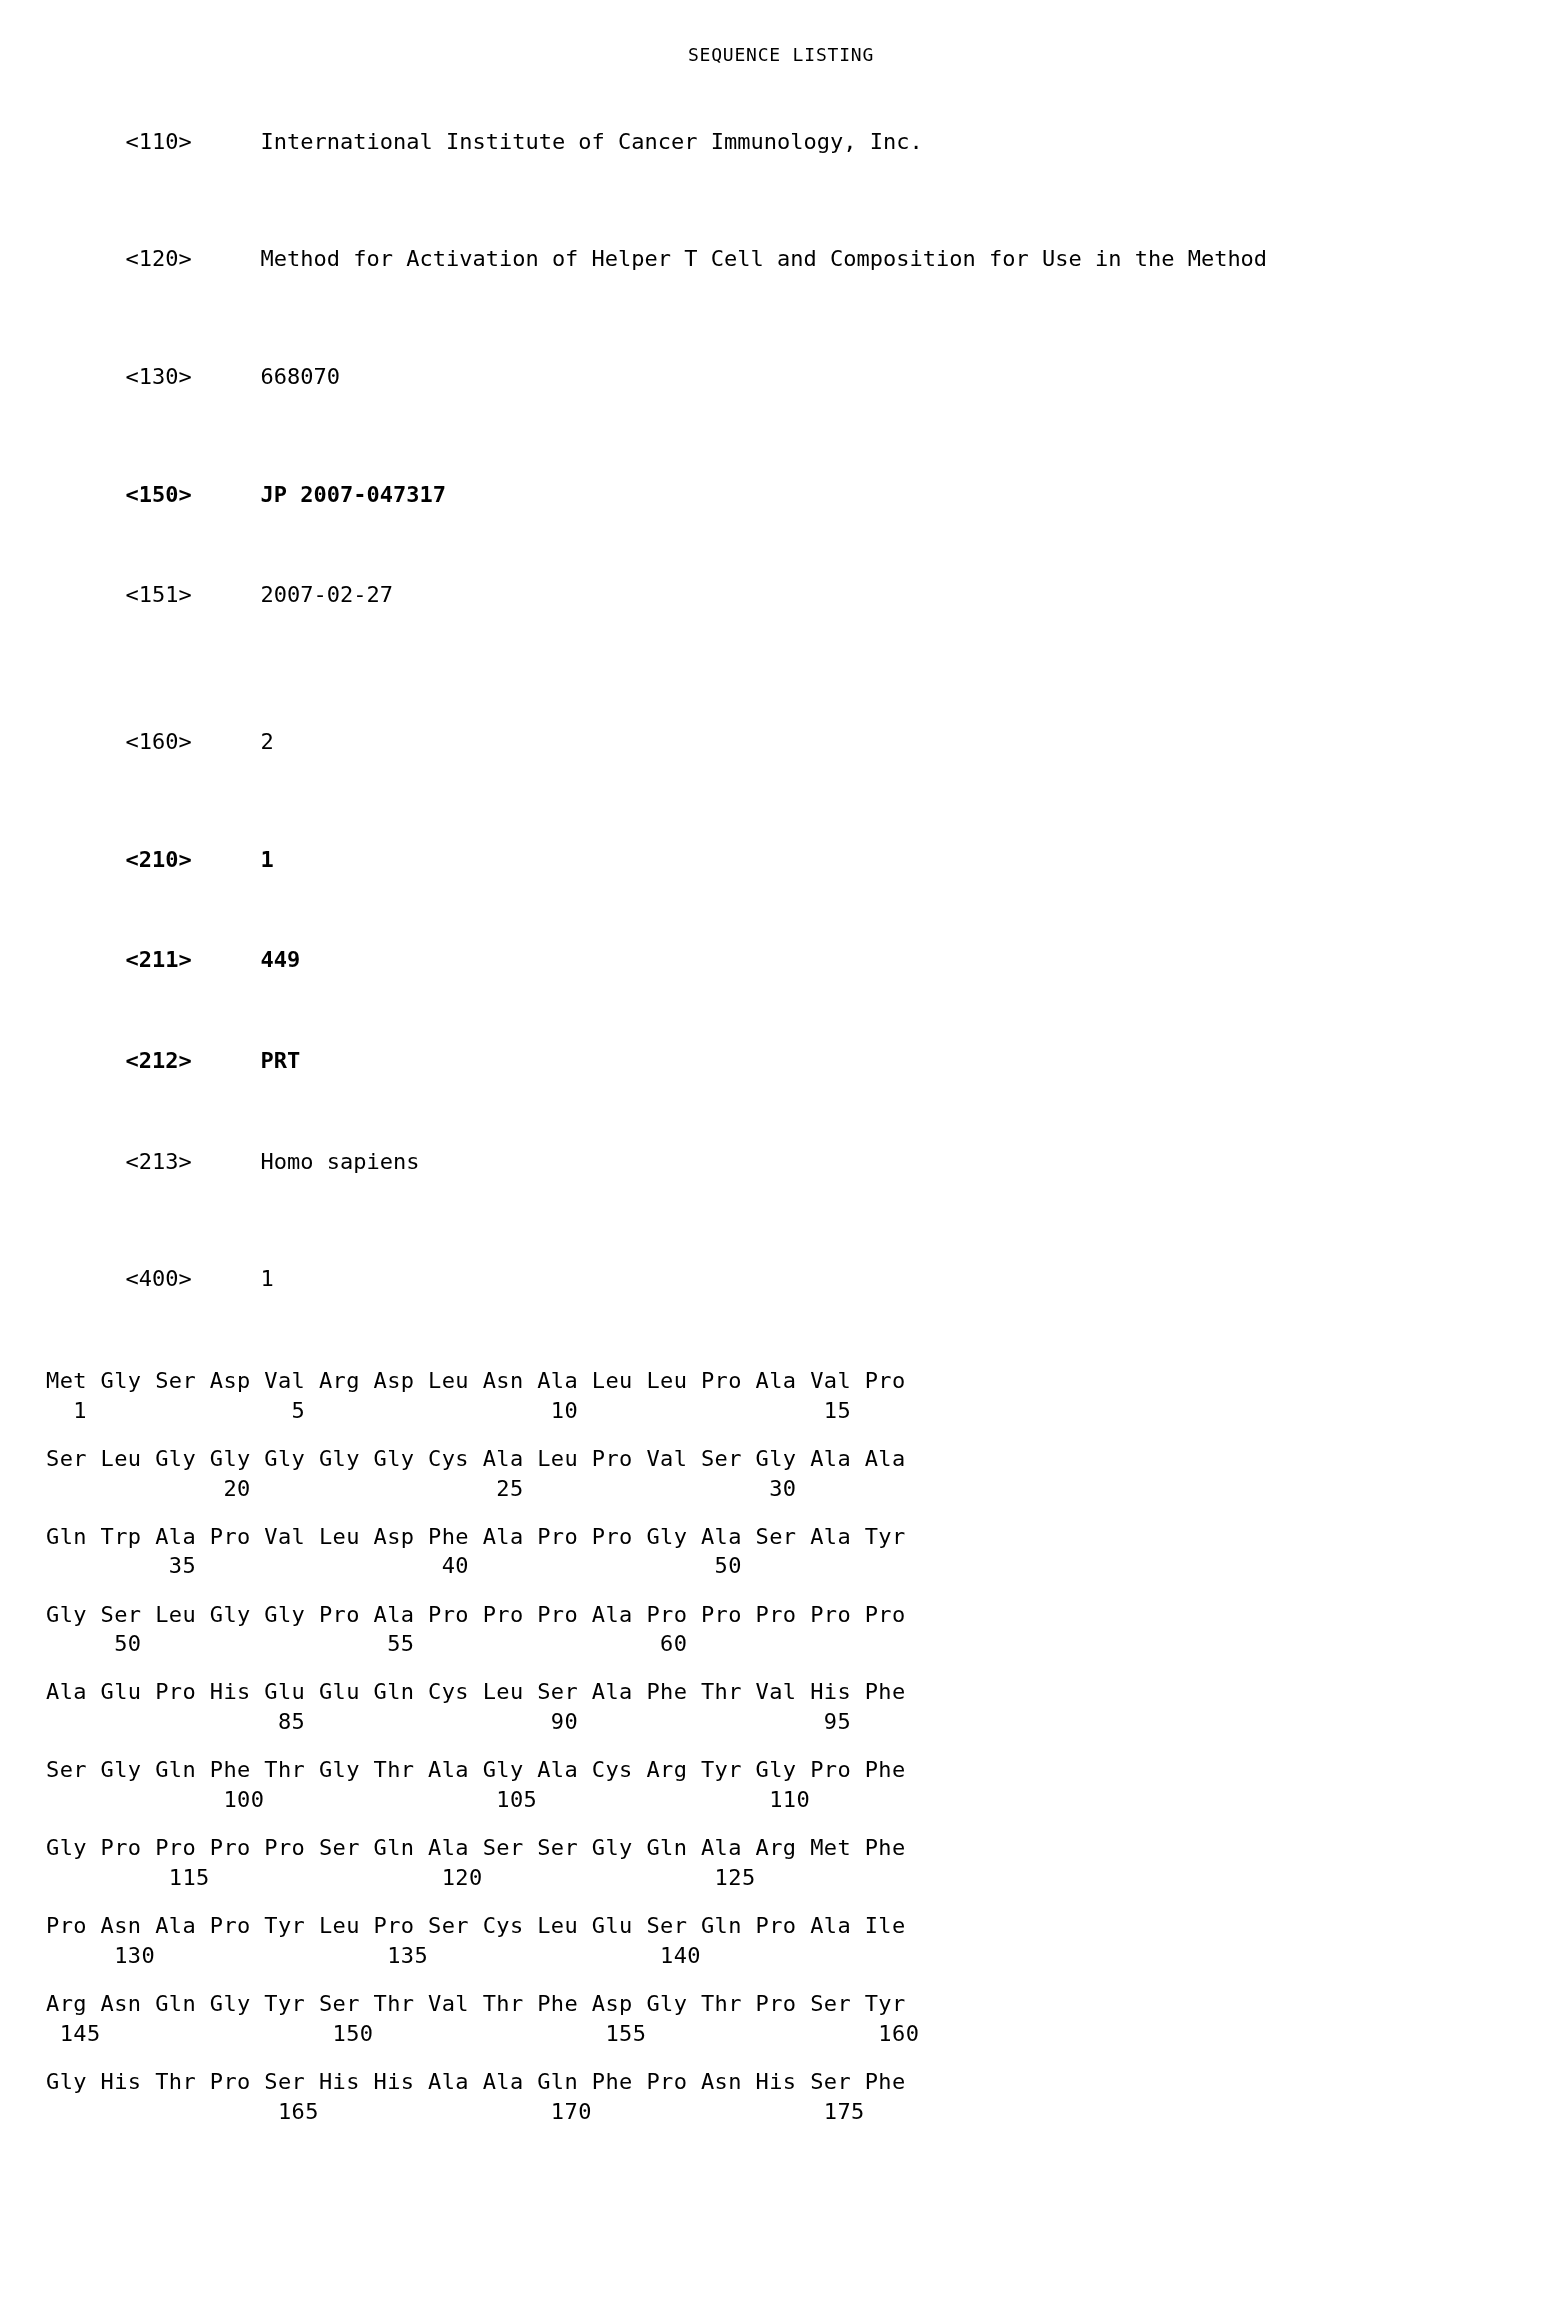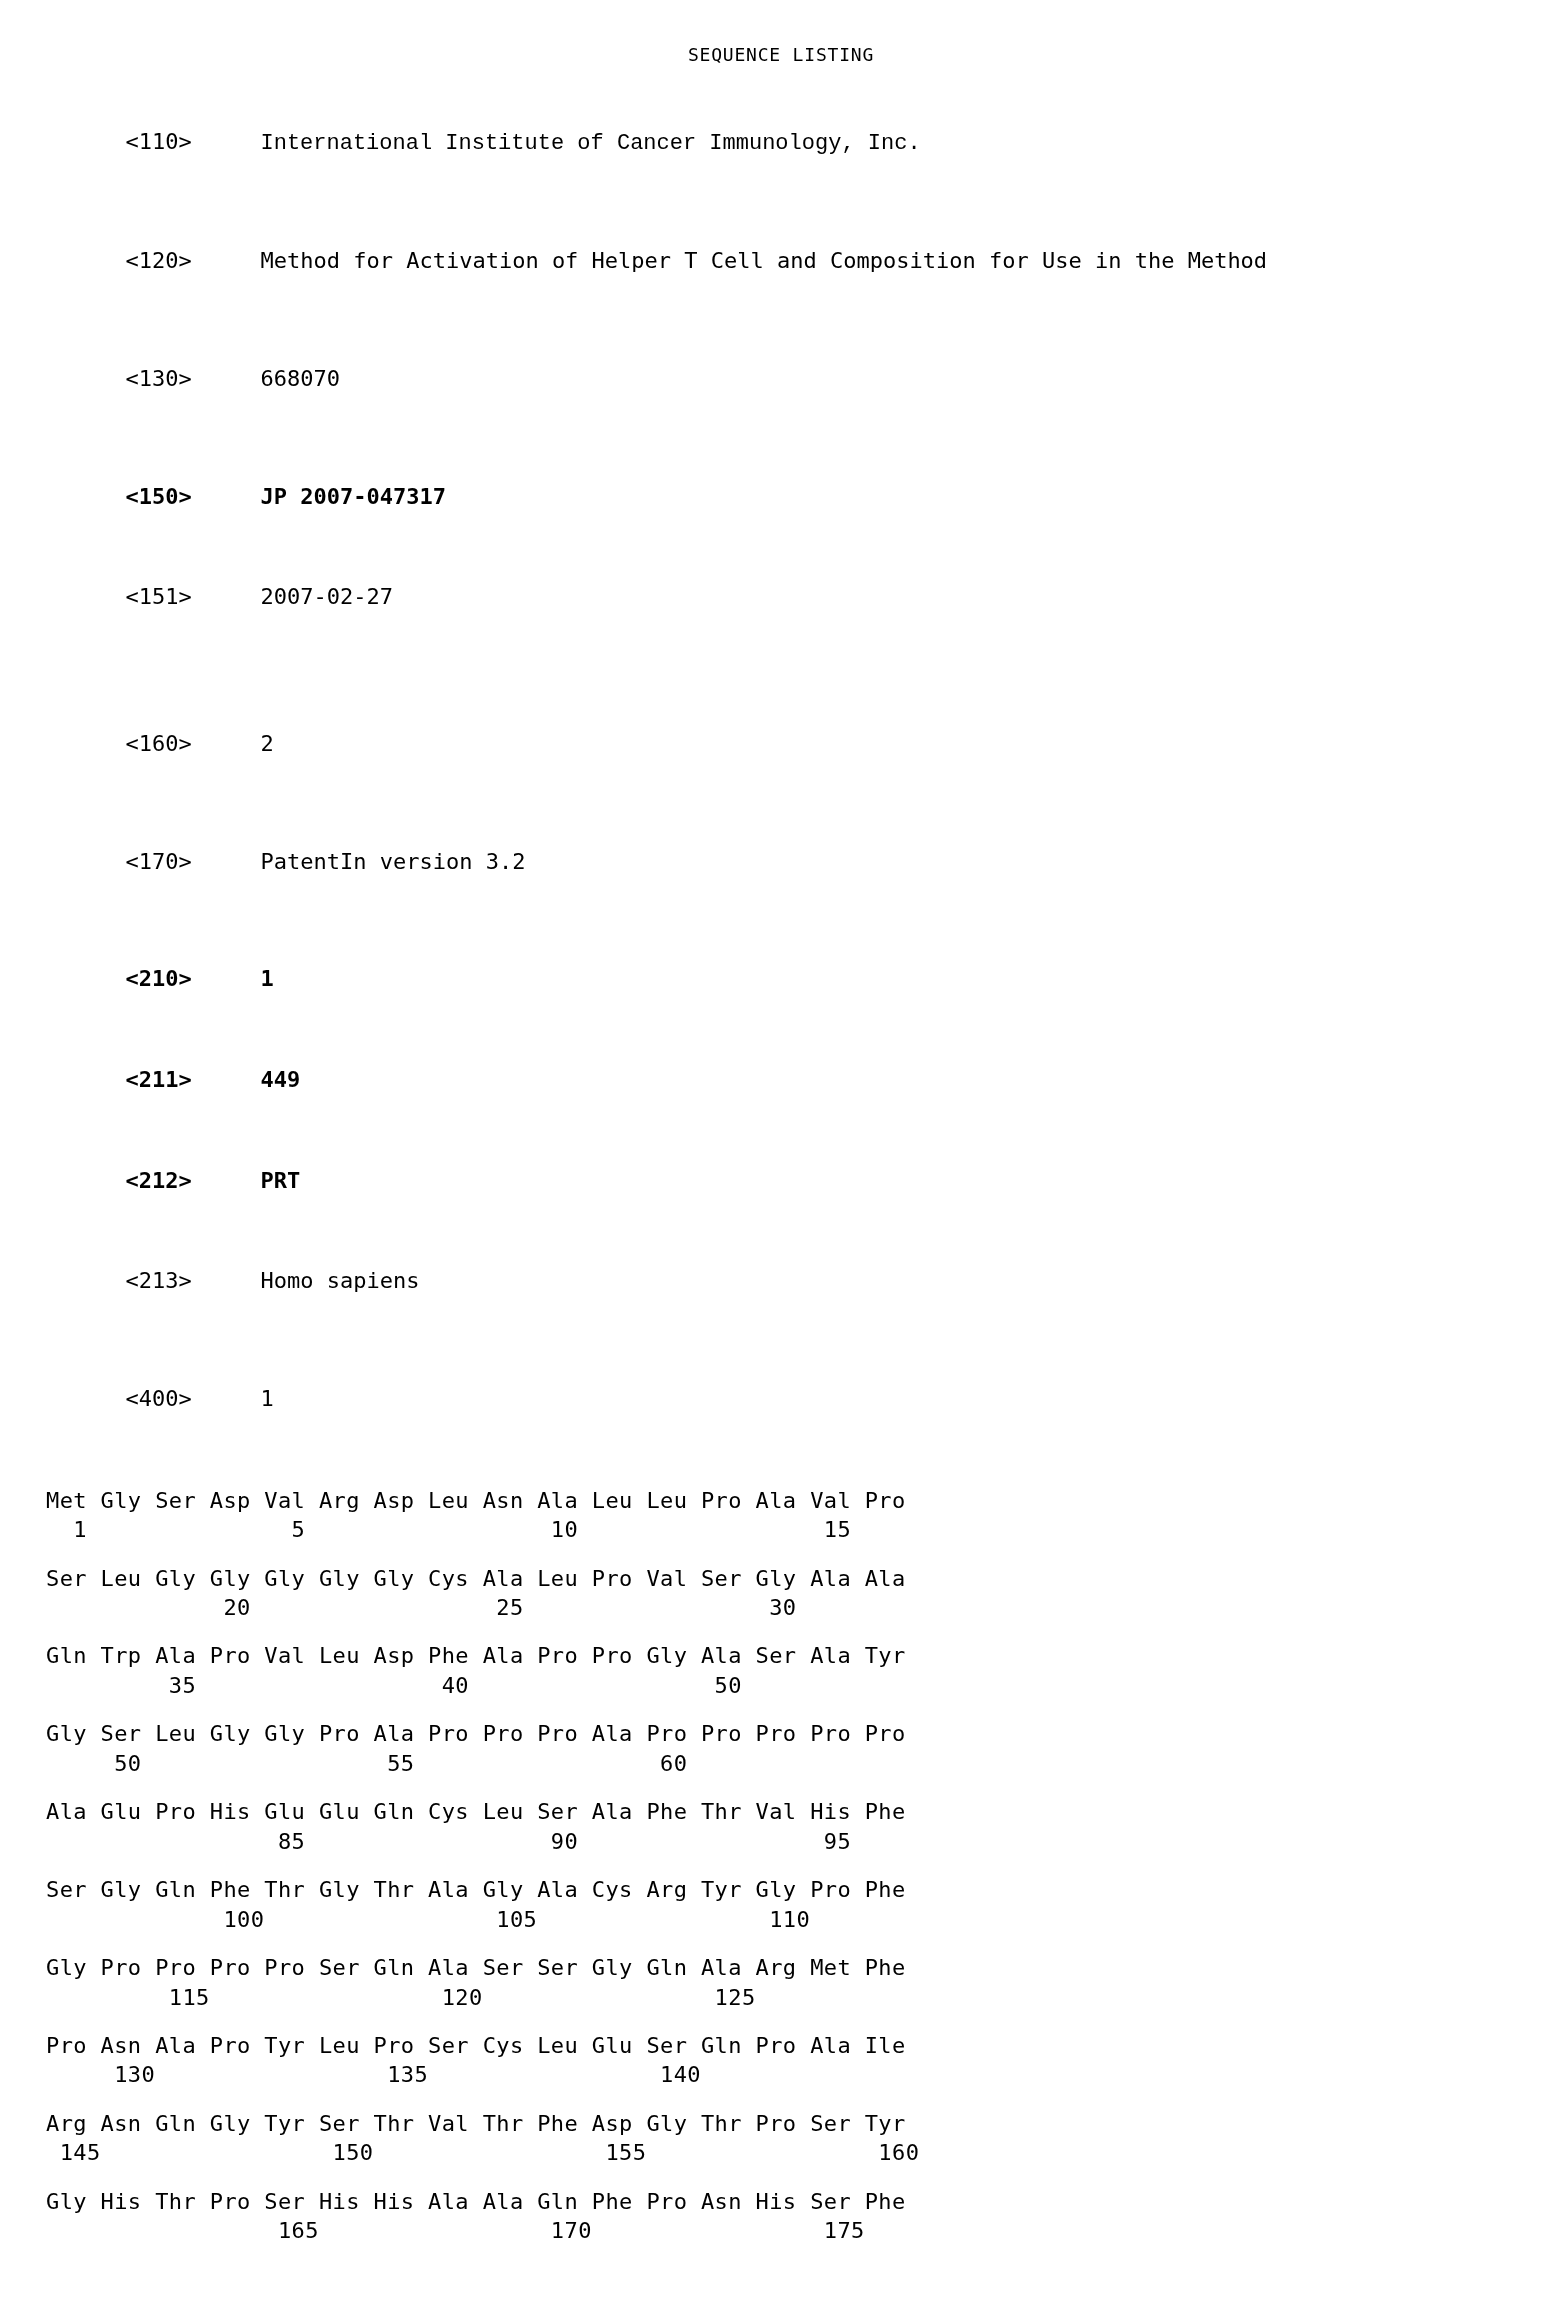--- a/index.html
+++ b/index.html
@@ -59,21 +59,20 @@
     line-height: 1.35;
     white-space: pre;
     letter-spacing: 0.4px;
   }
   .seq-line.nums {
     letter-spacing: 0.4px;
   }
   .wrap-cont {
     display: block;
     white-space: pre-wrap;
-    font-family: Liberation Mono, monospace;
   }
 </style>
 </head>
 <body>
 
 <div class="page">
 
   <div class="doc-title">SEQUENCE LISTING</div>
 
   <div class="field-block">
@@ -104,25 +103,20 @@
   </div>
 
   <div class="gap-large"></div>
 
   <div class="field-block">
     <div class="field-row">
       <span class="tag">&lt;160&gt;</span><span>2</span>
     </div>
   </div>
 
-  <div class="field-block">
-    <div class="field-row">
-      <span class="tag">&lt;170&gt;</span><span>PatentIn version 3.2</span>
-    </div>
-  </div>
 
   <div class="field-block">
     <div class="field-row field-tight">
       <span class="tag">&lt;210&gt;</span><span>1</span>
     </div>
     <div class="field-row field-tight">
       <span class="tag">&lt;211&gt;</span><span>449</span>
     </div>
     <div class="field-row field-tight">
       <span class="tag">&lt;212&gt;</span><span>PRT</span>

